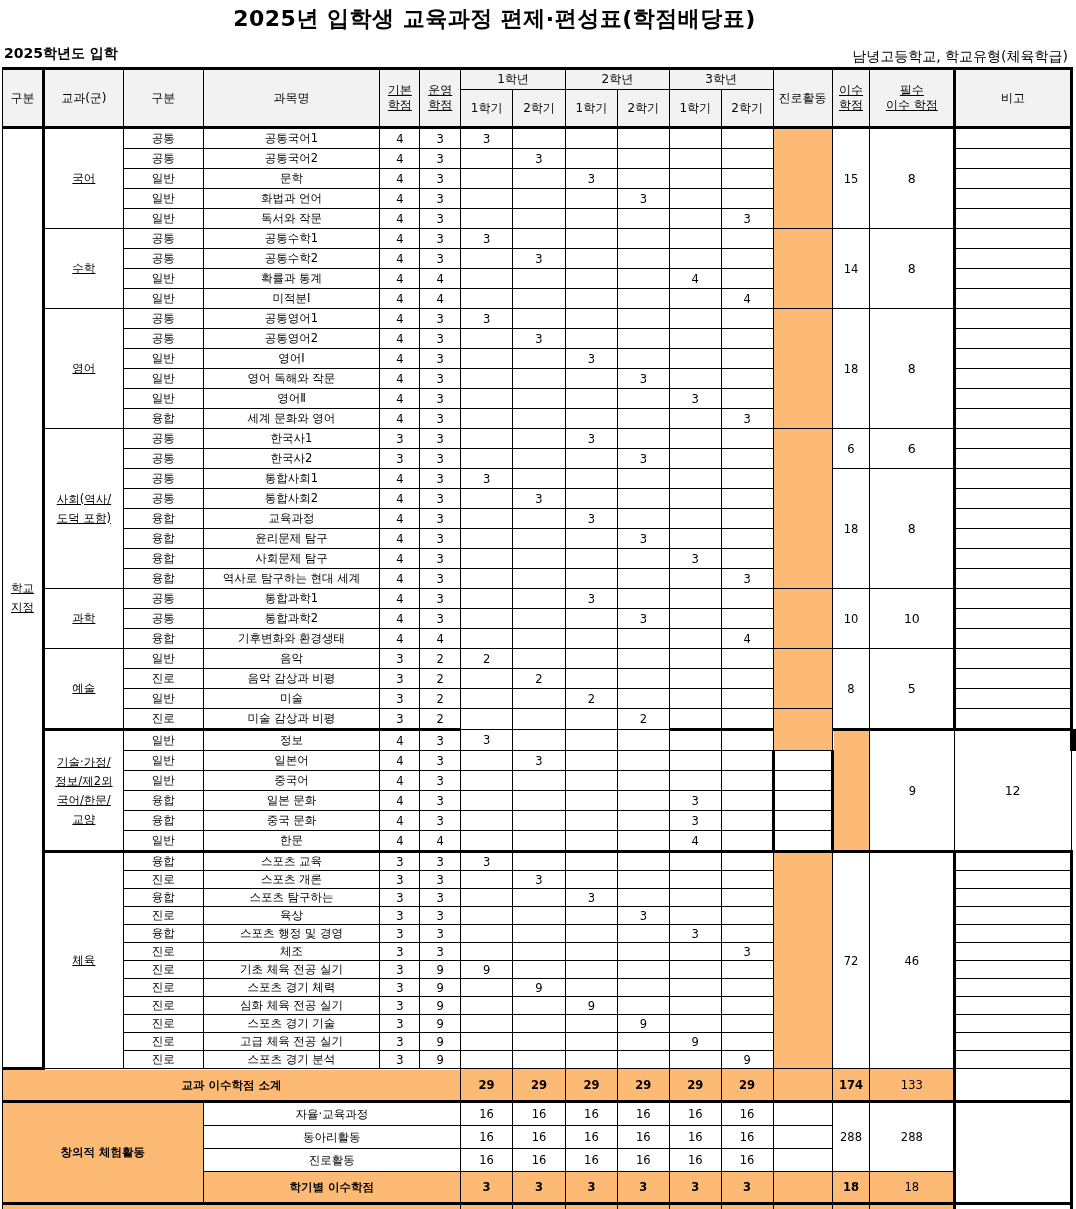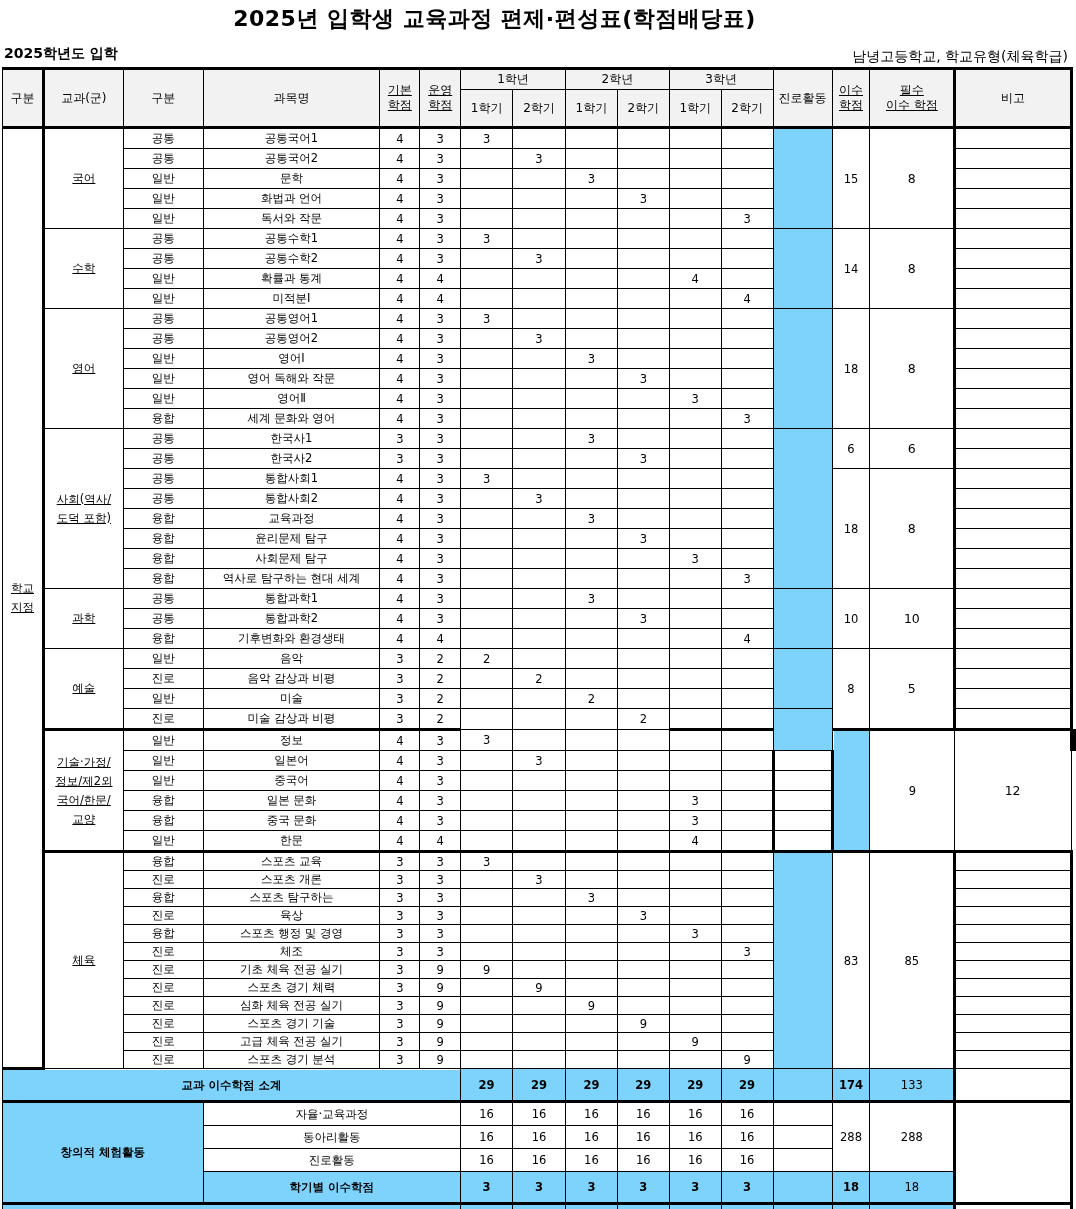--- a/index.html
+++ b/index.html
@@ -9,21 +9,21 @@
   .sub-right { position:absolute; right:8px; top:48px; font-size:14px; }
   table.grid { position:absolute; left:2px; top:67px; border-collapse:collapse; table-layout:fixed; font-size:11.5px; }
   table.grid td, table.grid th { padding:0; text-align:center; vertical-align:middle; border:1px solid #000; overflow:hidden; white-space:nowrap; font-weight:normal; }
   table.grid th { background:#f2f2f2; font-size:12px; line-height:15px; }
   .hdr-top { border-top:3px solid #000 !important; }
   .thickL { border-left:3px solid #000 !important; }
   .thickR { border-right:3px solid #000 !important; }
   .thickB { border-bottom:3px solid #000 !important; }
   .dotB { border-bottom:1px dotted #000 !important; }
   .dotR { border-right:1px dotted #000 !important; }
-  .gray { background:#7dd3fc; }
+  .gray { background:#fdba74; }
   .bold { font-weight:bold !important; }
   .bigb { font-weight:bold; font-size:12.5px; }
   .wrap { white-space:normal !important; line-height:19px;text-decoration:underline; }
   tr.r20 td { height:19px; }
   tr.r18 td { height:17px; }
   tr.sum td { height:30px; }
   tr.act td { height:22px; }
 </style>
 </head>
 <body>
@@ -592,22 +592,22 @@
         <td class="dotB">스포츠 교육</td>
         <td class="dotB">3</td>
         <td class="dotB">3</td>
         <td class="dotB dotR">3</td>
         <td class="dotB "></td>
         <td class="dotB dotR"></td>
         <td class="dotB "></td>
         <td class="dotB dotR"></td>
         <td class="dotB "></td>
         <td rowspan="12" class="gray "></td>
-        <td rowspan="12" class="">83</td>
-        <td rowspan="12" class=" ">85</td>
+        <td rowspan="12" class="">72</td>
+        <td rowspan="12" class=" ">46</td>
         <td class="thickL thickR dotB"></td>
       </tr>
       <tr class="r18">
         <td class="dotB">진로</td>
         <td class="dotB">스포츠 개론</td>
         <td class="dotB">3</td>
         <td class="dotB">3</td>
         <td class="dotB dotR"></td>
         <td class="dotB ">3</td>
         <td class="dotB dotR"></td>

